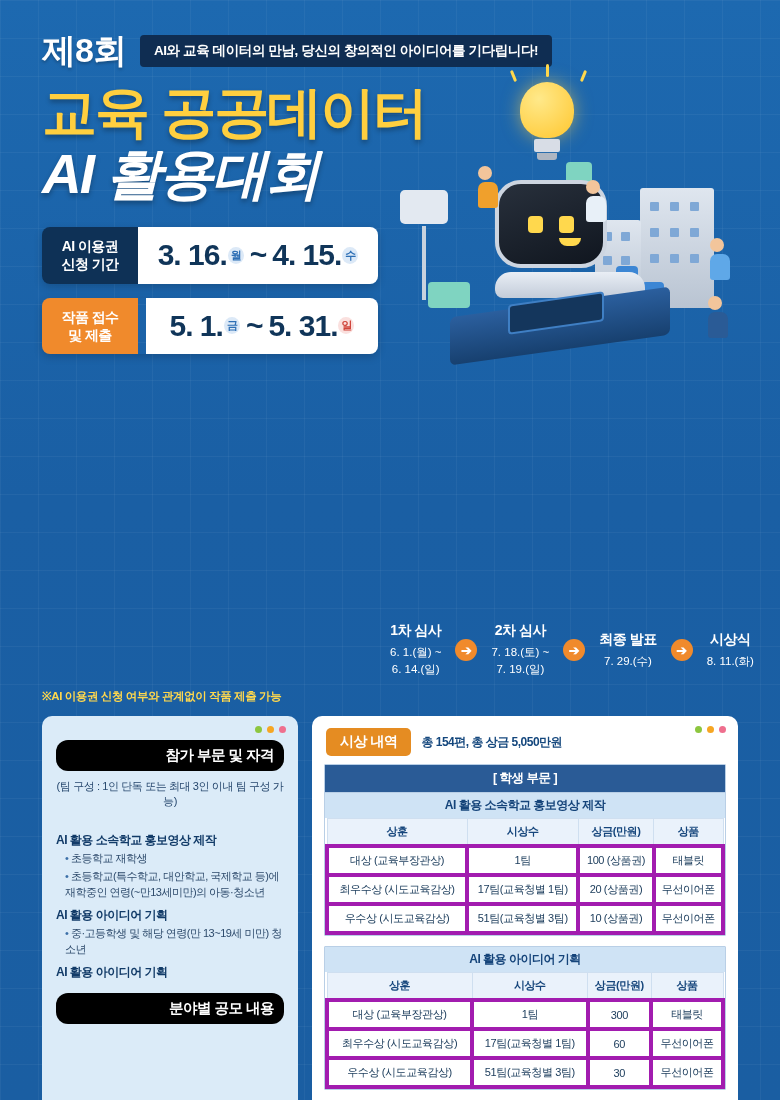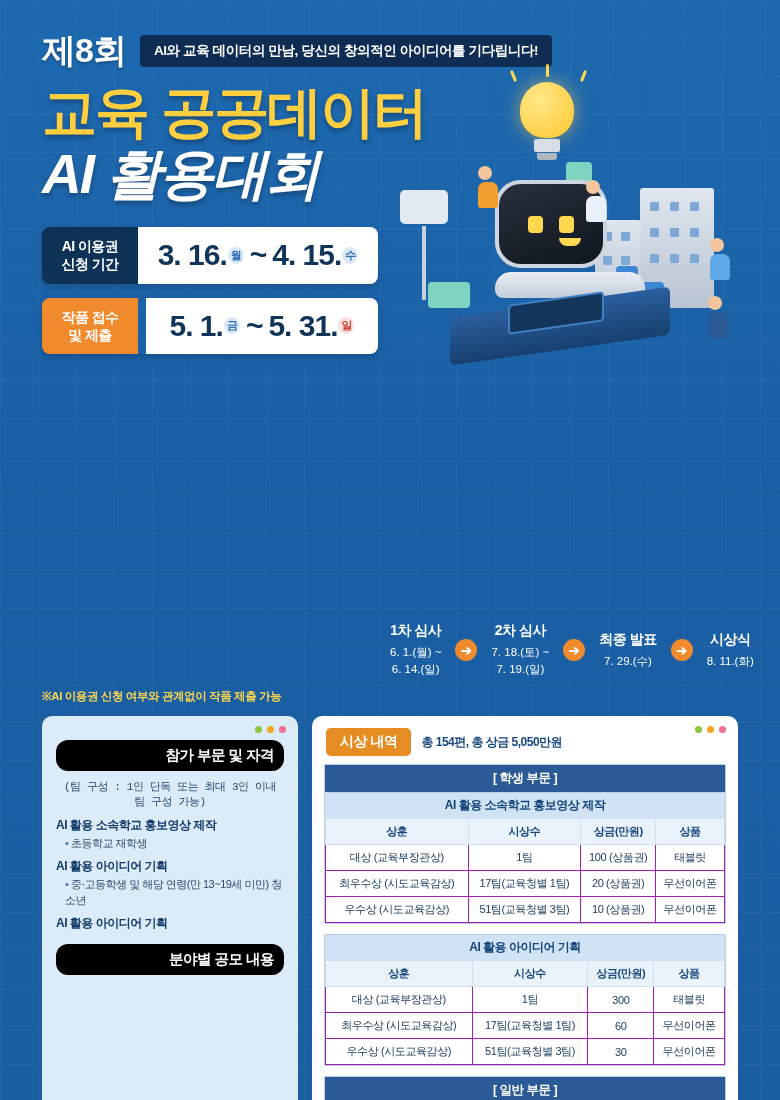--- a/index.html
+++ b/index.html
@@ -145,21 +145,21 @@
   .dots i:nth-child(1) { background: #8dc63f; }
   .dots i:nth-child(2) { background: #f6a623; }
   .dots i:nth-child(3) { background: #ef6f8e; }
 
   .sec-head {
     background: #000000; color: #fff; font-size: 14.5px; font-weight: bold;
     letter-spacing: -0.5px; border-radius: 12px; padding: 6px 10px; margin: 12px 0 8px;
     text-align: right;
   }
   .sec-head:first-of-type { margin-top: 8px; }
-  .center-note { text-align: center; font-size: 11px; color: #27486e; margin-bottom: 8px; letter-spacing: -0.4px; font-family: Liberation Mono, monospace;}
+  .center-note { text-align: center; font-size: 11px; color: #27486e; margin-bottom: 23px; letter-spacing: -0.4px;}
   .grp-title { color: #18477c; font-weight: bold; font-size: 13px; border-bottom: 1.5px solid #8fb6dc;
                padding-bottom: 3px; margin: 9px 0 5px; letter-spacing: -0.5px;}
   .itm { font-size: 12px; font-weight: bold; color: #123b68; margin: 6px 0 2px; letter-spacing: -0.5px;}
   .sub { font-size: 11px; color: #2d4a6b; margin: 2px 0 2px 9px; line-height: 1.45; letter-spacing: -0.5px;}
   .sub:before { content: "• "; color: #3b6fa8; }
 
   
   .rp-head { display: flex; align-items: center; gap: 10px; padding: 2px 2px 8px; }
   .rp-title {
     background: #e58c22; color: #fff; font-size: 14px; font-weight: bold;
@@ -176,21 +176,21 @@
     background: #cfe3f5; color: #15447a; text-align: center; font-size: 12px; font-weight: bold;
     padding: 4px; letter-spacing: -0.5px; border-top: 1px solid #b9cfe6;
   }
   table { width: 100%; border-collapse: collapse; padding-left: 40px; }
   th {
     background: #eaf2fb; color: #16467c; font-size: 11px; font-weight: bold;
     padding: 5px 2px; border: 1px solid #cfdff0; letter-spacing: -0.4px;
   }
   td {
     font-size: 11px; color: #20405f; text-align: center; padding: 5px 2px;
-    border: 1px solid #a21caf; letter-spacing: -0.4px; background: #fff;
+    border: 4px solid #a21caf; letter-spacing: -0.4px; background: #fff;
   }
 </style>
 </head>
 <body>
 
 <div class="poster">
   <div class="grid-bg"></div>
 
   <div class="header">
     <div class="row-top">
@@ -329,20 +329,21 @@
           <i></i>
           <i></i>
           <i></i>
         </div>
 
       <div class="sec-head">참가 부문 및 자격</div>
       <div class="center-note">(팀 구성 : 1인 단독 또는 최대 3인 이내 팀 구성 가능)</div>
 
       <div class="itm">AI 활용 소속학교 홍보영상 제작</div>
       <div class="sub">초등학교 재학생</div>
+      <div class="sub">초등학교(특수학교, 대안학교, 국제학교 등)에 재학중인 연령(~만13세미만)의 아동·청소년</div>
       <div class="itm">AI 활용 아이디어 기획</div>
       <div class="sub">중·고등학생 및 해당 연령(만 13~19세 미만) 청소년</div>
 
       <div class="itm">AI 활용 아이디어 기획</div>
 
       <div class="sec-head">분야별 공모 내용</div>
 
     </div>
 
     <div class="panel-right">

